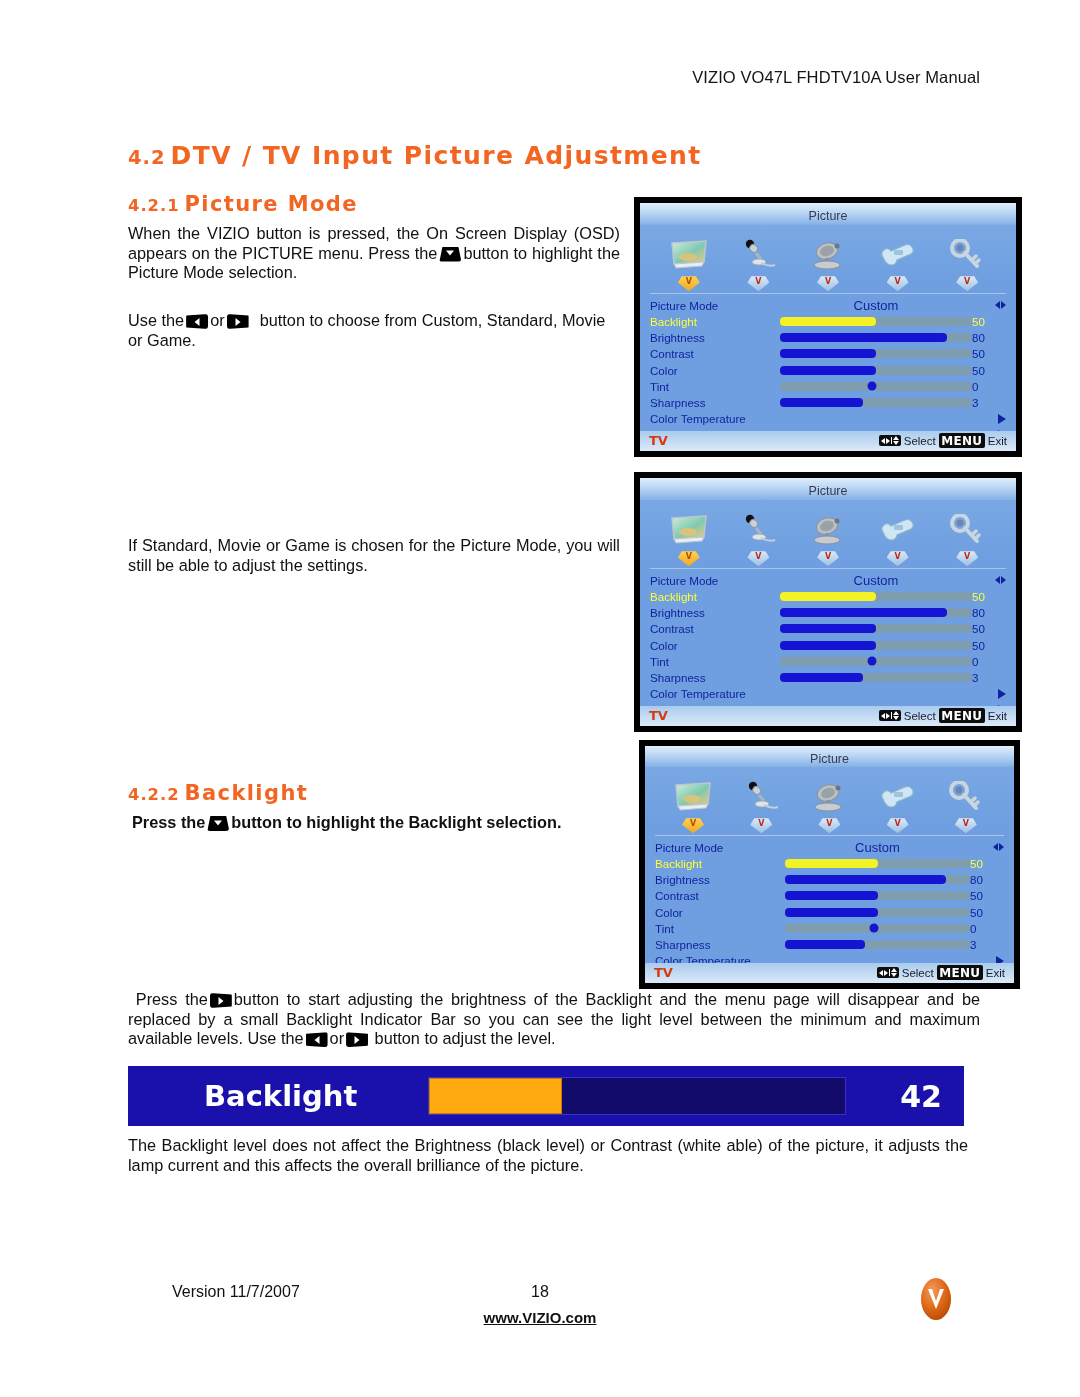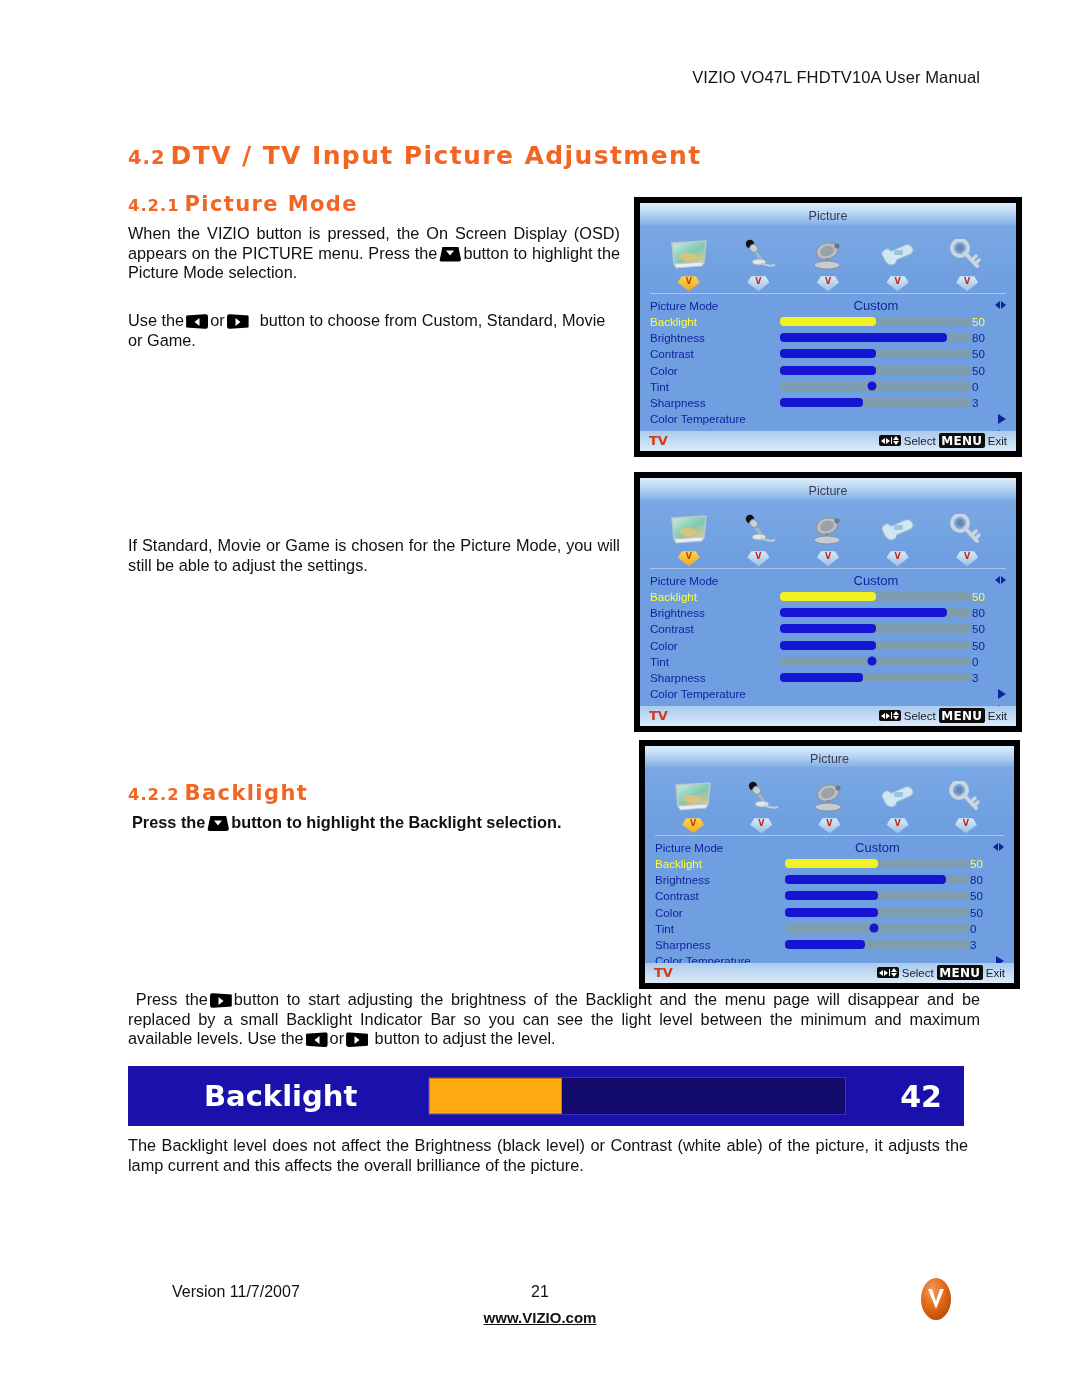--- a/index.html
+++ b/index.html
@@ -924,21 +924,21 @@
 
 <div id="backlight-indicator" style="background: rgb(26, 16, 171);">
   <div class="bl-label">Backlight</div>
   <div class="bl-track">
     <div class="bl-fill" id="bl-fill" style="width: 32%; background: rgb(255, 170, 17);"></div>
   </div>
   <div class="bl-value">42</div>
 </div>
 
 <div class="footer-version">Version 11/7/2007</div>
-<div class="footer-pagenum">21</div>
+<div class="footer-pagenum">18</div>
 <div class="footer-url">www.VIZIO.com</div>
 <div class="footer-logo">
   <svg viewBox="0 0 42 46" width="42" height="46">
     <defs>
       <radialGradient id="lg" cx="38%" cy="30%" r="75%">
         <stop offset="0%" stop-color="#f29b5e"></stop>
         <stop offset="55%" stop-color="#e06a18"></stop>
         <stop offset="100%" stop-color="#b84a06"></stop>
       </radialGradient>
     </defs>

